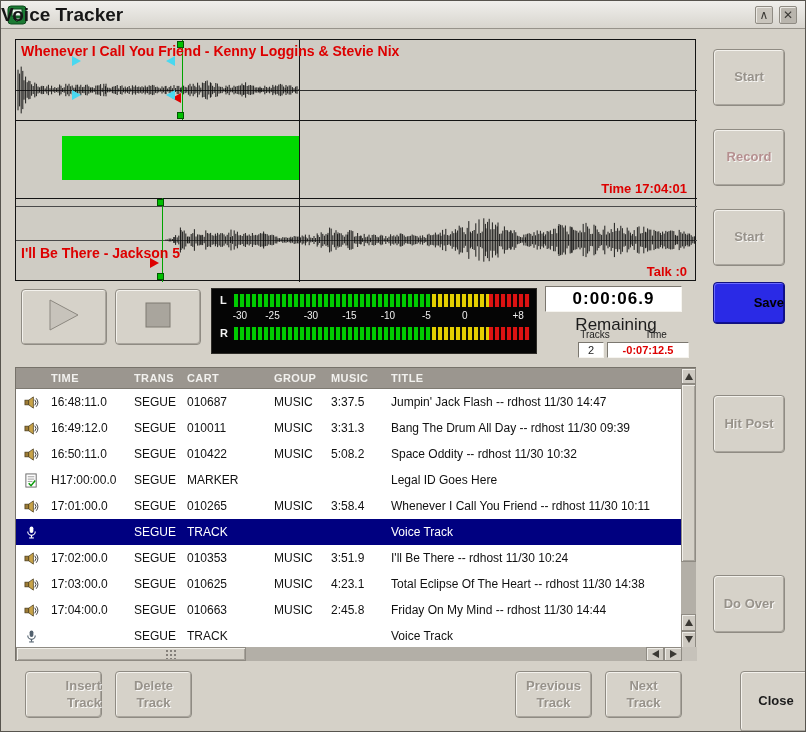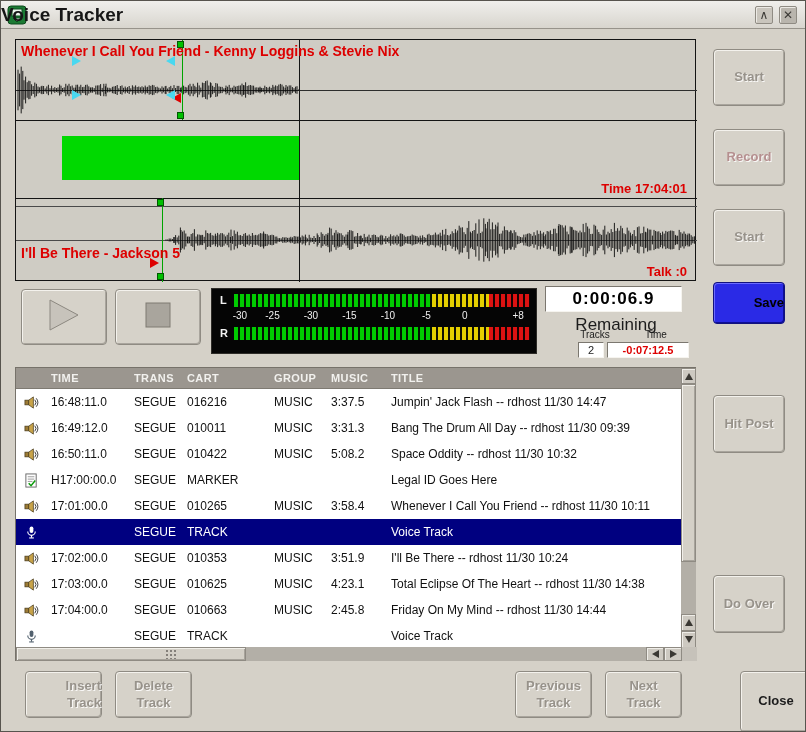--- a/index.html
+++ b/index.html
@@ -218,21 +218,21 @@
           <span class="c c-icon">
             <svg width="15" height="15" viewBox="0 0 16 16">
               <rect x="1" y="5.5" width="4" height="5" fill="#9c7b35" stroke="#4a3c1c" stroke-width="0.8"></rect>
               <polygon points="5,5.5 10,2 10,14 5,10.5" fill="#c9a44a" stroke="#4a3c1c" stroke-width="0.8"></polygon>
               <path d="M11.5 5 A4.5 4.5 0 0 1 11.5 11" fill="none" stroke="#333" stroke-width="1"></path>
               <path d="M13 3.5 A6.5 6.5 0 0 1 13 12.5" fill="none" stroke="#333" stroke-width="1"></path>
             </svg>
           </span>
           <span class="c c-time">16:48:11.0</span>
           <span class="c c-trans">SEGUE</span>
-          <span class="c c-cart">016216</span>
+          <span class="c c-cart">010687</span>
           <span class="c c-group">MUSIC</span>
           <span class="c c-len">3:37.5</span>
           <span class="c c-title">Jumpin' Jack Flash -- rdhost 11/30 14:47</span>
         </div>
         <div class="lrow">
           <span class="c c-icon">
             <svg width="15" height="15" viewBox="0 0 16 16">
               <rect x="1" y="5.5" width="4" height="5" fill="#9c7b35" stroke="#4a3c1c" stroke-width="0.8"></rect>
               <polygon points="5,5.5 10,2 10,14 5,10.5" fill="#c9a44a" stroke="#4a3c1c" stroke-width="0.8"></polygon>
               <path d="M11.5 5 A4.5 4.5 0 0 1 11.5 11" fill="none" stroke="#333" stroke-width="1"></path>

